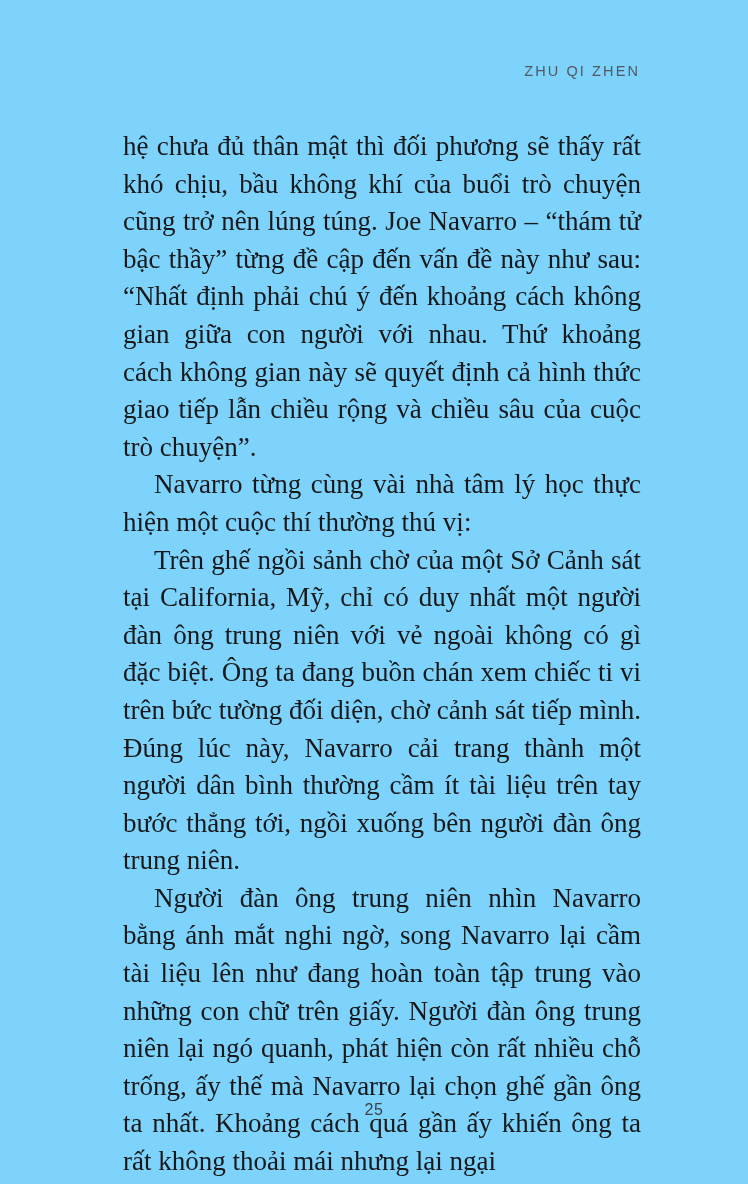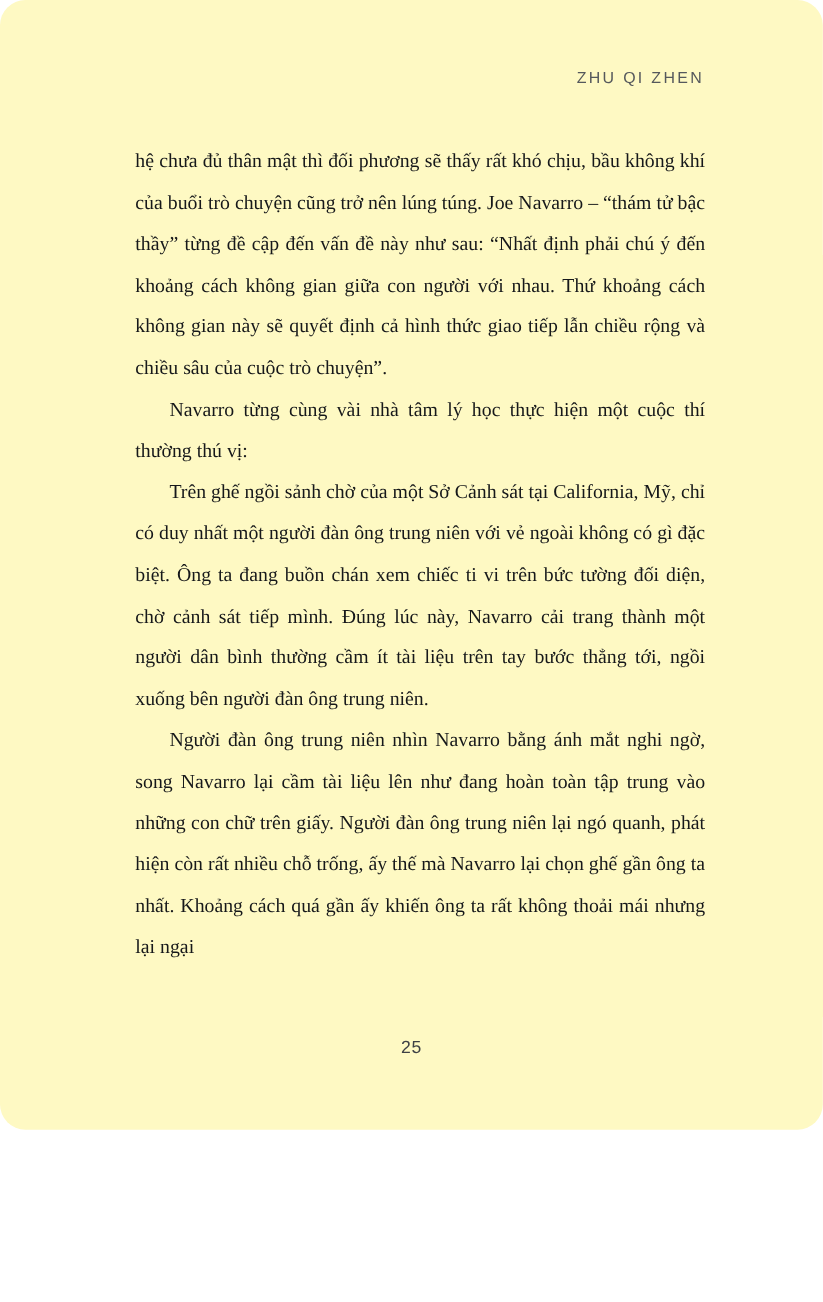--- a/index.html
+++ b/index.html
@@ -11,24 +11,23 @@
     width: 748px;
     height: 1184px;
     overflow: hidden;
     font-family: "Liberation Serif", "DejaVu Serif", serif;
     -webkit-font-smoothing: antialiased;
   }
 
   .page {
     position: relative;
     width: 748px;
-    height: 1027px;
-    background: #fef9c3;
+    height: 1184px;
+    background: #7dd3fc;
     box-sizing: border-box;
-    border-radius: 23px;
   }
 
   
   .running-head {
     position: absolute;
     top: 64px;
     left: 108px;
     right: 108px;
     text-align: right;
     font-family: "Liberation Sans", "DejaVu Sans", sans-serif;
@@ -44,21 +43,21 @@
     position: absolute;
     top: 128px;
     left: 123px;
     width: 518px;
   }
 
   .para {
     margin: 0;
     text-align: justify;
     text-justify: inter-word;
-    font-size: 18px;
+    font-size: 27px;
     line-height: 37.6px;
     color: #16181a;
     hyphens: none;
     -webkit-hyphens: none;
   }
 
   .para + .para {
     margin-top: 0;
   }
 

